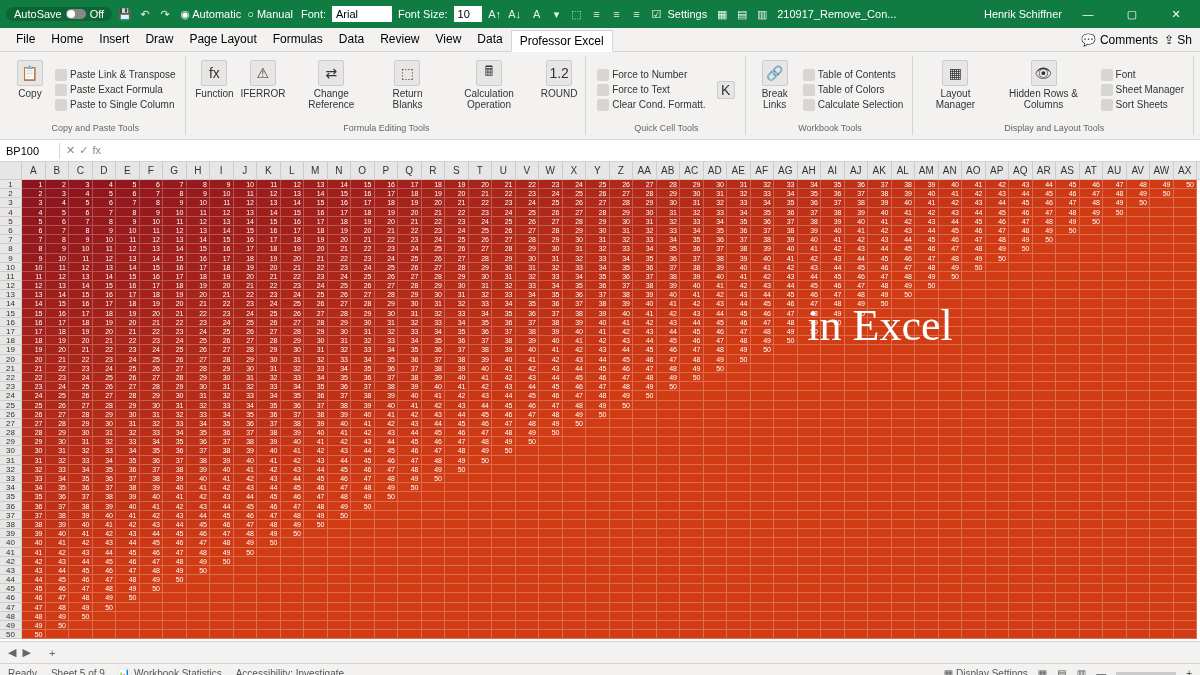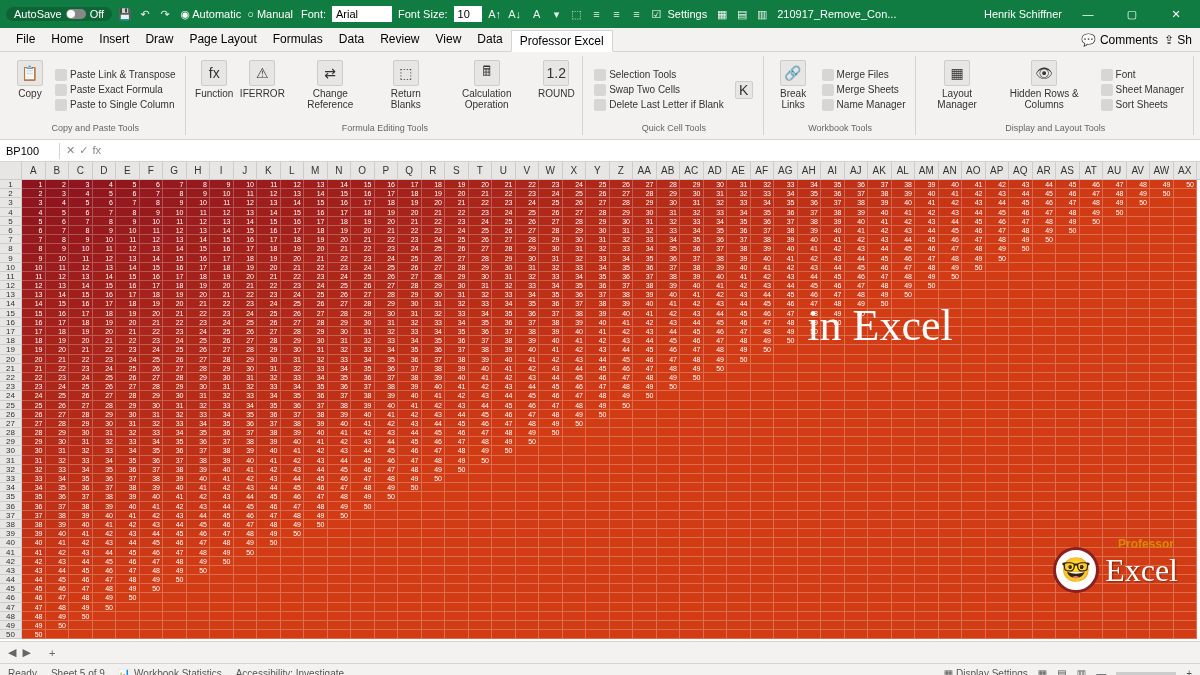--- a/index.html
+++ b/index.html
@@ -168,44 +168,44 @@
         </div>
       <div class="bigbtn">
           <div class="ico">1.2</div>
           <div class="lbl">ROUND</div>
         </div>
     </div>
     <div class="glabel">Formula Editing Tools</div>
   </div>
   <div class="group">
     <div class="buttons">
-        <div class="smallcol" id="g3a">
-          <div class="smallbtn"><span class="si"></span>Selection Tools</div>
-          <div class="smallbtn"><span class="si"></span>Swap Two Cells</div>
-          <div class="smallbtn"><span class="si"></span>Delete Last Letter if Blank</div>
+        <div class="smallcol" id="g3b">
+          <div class="smallbtn"><span class="si"></span>Force to Number</div>
+          <div class="smallbtn"><span class="si"></span>Force to Text</div>
+          <div class="smallbtn"><span class="si"></span>Clear Cond. Formatt.</div>
         </div>
         <div class="smallcol">
           <div class="bigbtn" style="min-width:20px">
             <div class="ico" style="width:18px;height:18px">K</div>
           </div>
         </div>
       </div>
     <div class="glabel">Quick Cell Tools</div>
   </div>
   <div class="group">
     <div class="buttons">
       <div class="bigbtn">
           <div class="ico">🔗</div>
           <div class="lbl">Break
 Links</div>
         </div>
-      <div class="smallcol" id="g4a">
-          <div class="smallbtn"><span class="si"></span>Merge Files</div>
-          <div class="smallbtn"><span class="si"></span>Merge Sheets</div>
-          <div class="smallbtn"><span class="si"></span>Name Manager</div>
+        <div class="smallcol" id="g4b">
+          <div class="smallbtn"><span class="si"></span>Table of Contents</div>
+          <div class="smallbtn"><span class="si"></span>Table of Colors</div>
+          <div class="smallbtn"><span class="si"></span>Calculate Selection</div>
         </div>
     </div>
     <div class="glabel">Workbook Tools</div>
   </div>
   <div class="group">
     <div class="buttons">
       <div class="bigbtn">
           <div class="ico">▦</div>
           <div class="lbl">Layout
 Manager</div>
@@ -2940,25 +2940,20 @@
         <div class="cell" style="background: rgb(210, 60, 20);"></div>
         <div class="cell" style="background: rgb(210, 60, 20);"></div>
         <div class="cell" style="background: rgb(210, 60, 20);"></div>
         <div class="cell" style="background: rgb(210, 60, 20);"></div>
         <div class="cell" style="background: rgb(210, 60, 20);"></div>
       </div>
     </div>
   <div class="overlay">
     <div class="l5">in Excel</div>
   </div>
-  <div class="logo">
-    <div class="sm">Professor</div>
-    <div class="face">🤓</div>
-    <div class="txt">Excel</div>
-  </div>
 </div>
 
 <div class="tabs">
   <div class="nav">
       <span>◀</span>
       <span>▶</span>
     </div>
   <div class="add">+</div>
 </div>
 

